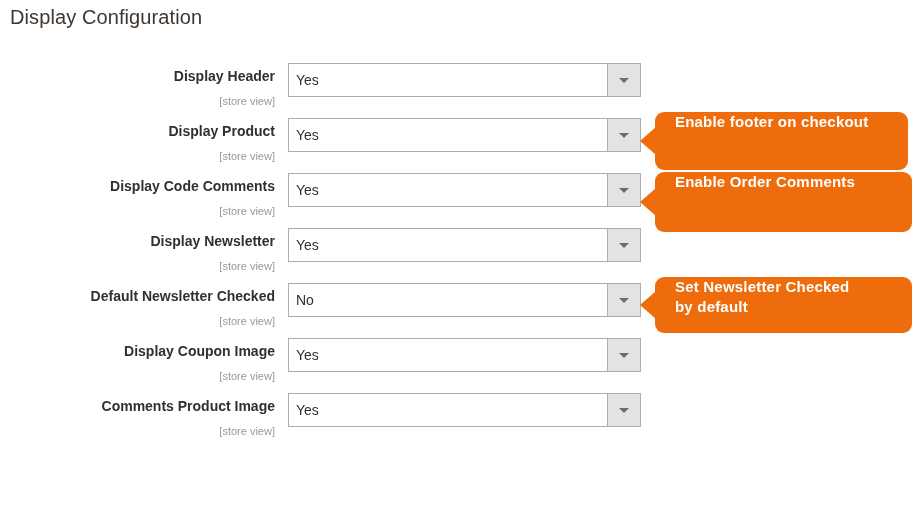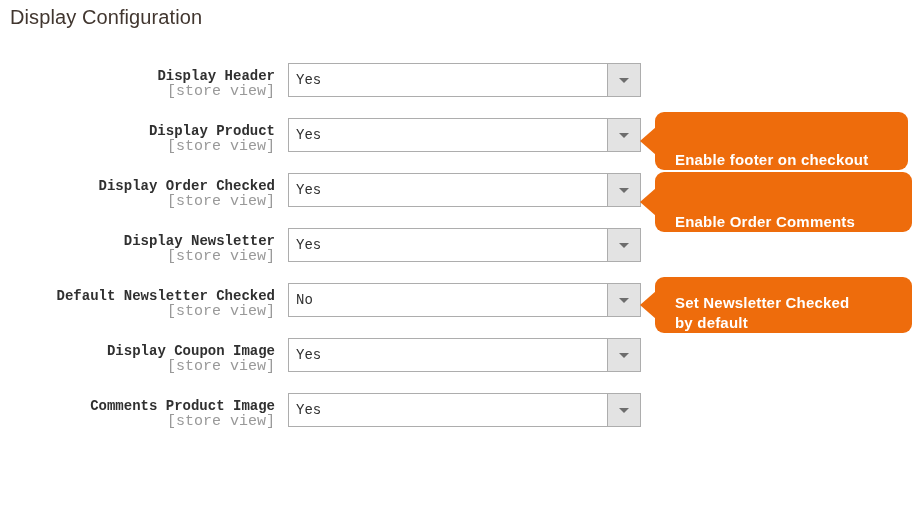--- a/index.html
+++ b/index.html
@@ -28,21 +28,20 @@
   .form-area {
     position: absolute;
     left: 0;
     top: 60px;
     width: 922px;
   }
 
   .field-row {
     position: relative;
     height: 55px;
-    font-family: Liberation Mono, monospace;
   }
 
   .field-label-box {
     position: absolute;
     left: 0;
     top: 8px;
     width: 275px;
     text-align: right;
   }
 
@@ -50,24 +49,24 @@
     display: block;
     font-size: 14px;
     font-weight: bold;
     color: #303030;
     line-height: 16px;
     white-space: nowrap;
   }
 
   .field-scope {
     display: block;
-    font-size: 15px;
+    font-size: 11px;
     color: #999999;
     line-height: 14px;
-    margin-top: 1px;
+    margin-top: 10px;
     white-space: nowrap;
     text-align: right;
   }
 
   .select-wrap {
     position: absolute;
     left: 288px;
     top: 3px;
     width: 353px;
     height: 34px;
@@ -115,21 +114,21 @@
   .callout {
     position: absolute;
     background: #ee6c0c;
     border-radius: 9px;
     color: #ffffff;
     font-size: 15px;
     font-weight: bold;
     letter-spacing: 0.2px;
     box-sizing: border-box;
     display: flex;
-    align-items: flex-end;
+    align-items: flex-start;
   }
 
   .callout .callout-text {
     padding-left: 20px;
     padding-right: 14px;
     line-height: 20px;
   }
 
   .callout .notch {
     position: absolute;
@@ -192,21 +191,21 @@
     <div class="select-wrap">
       <span class="select-value">Yes</span>
       <span class="select-arrow-btn">
           <span class="caret"></span>
         </span>
     </div>
   </div>
 
   <div class="field-row">
     <div class="field-label-box">
-      <span class="field-label">Display Order Checked</span>
+      <span class="field-label">Display Code Comments</span>
       <span class="field-scope">[store view]</span>
     </div>
     <div class="select-wrap">
       <span class="select-value">Yes</span>
       <span class="select-arrow-btn">
           <span class="caret"></span>
         </span>
     </div>
   </div>
 

